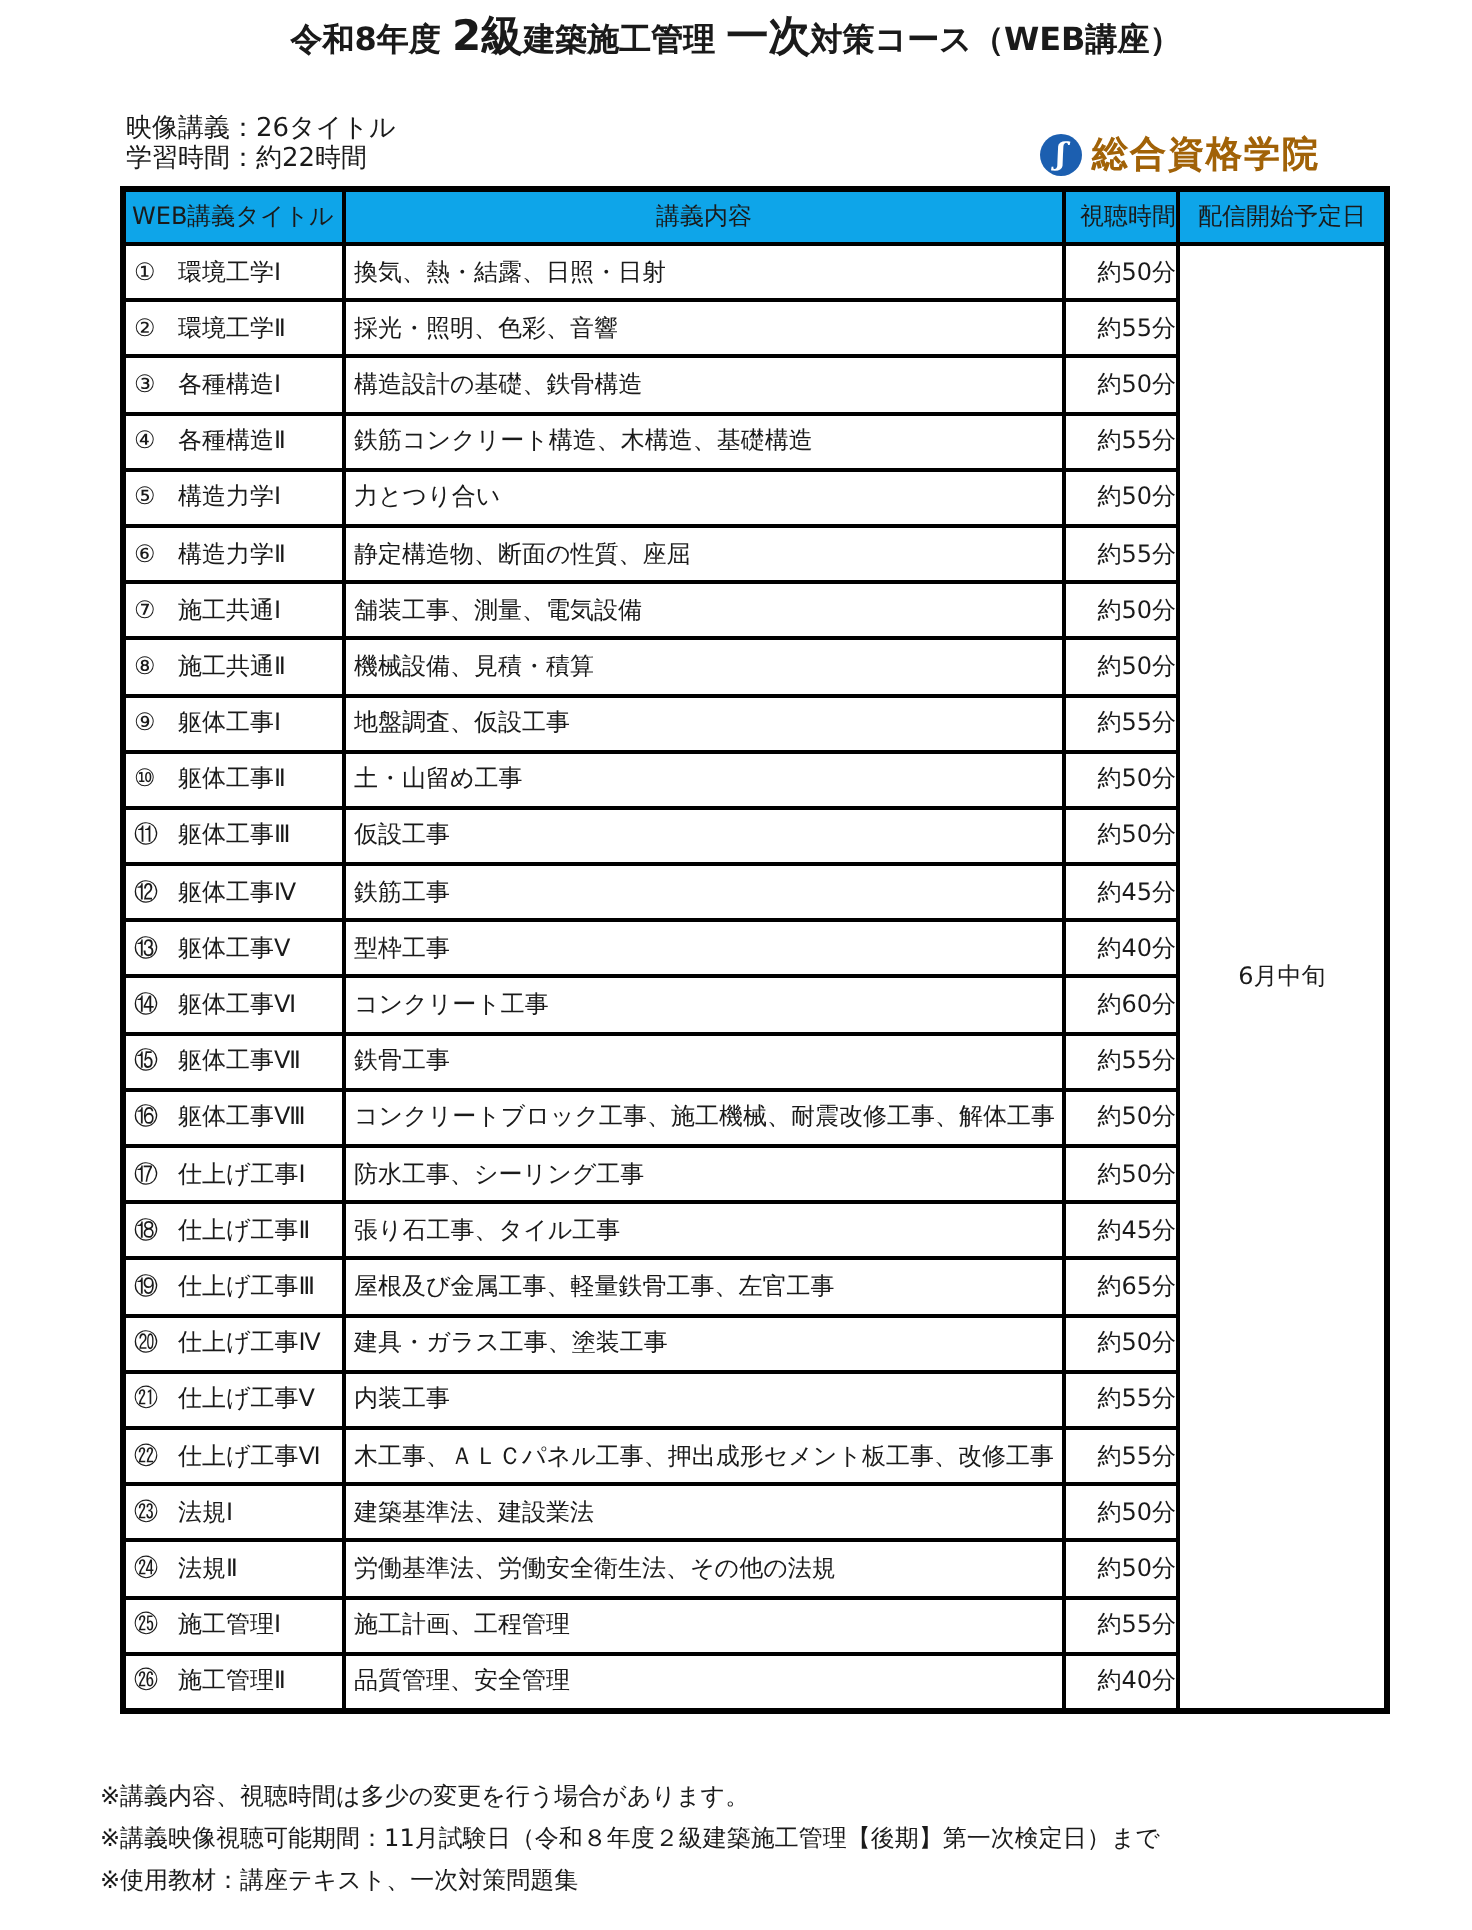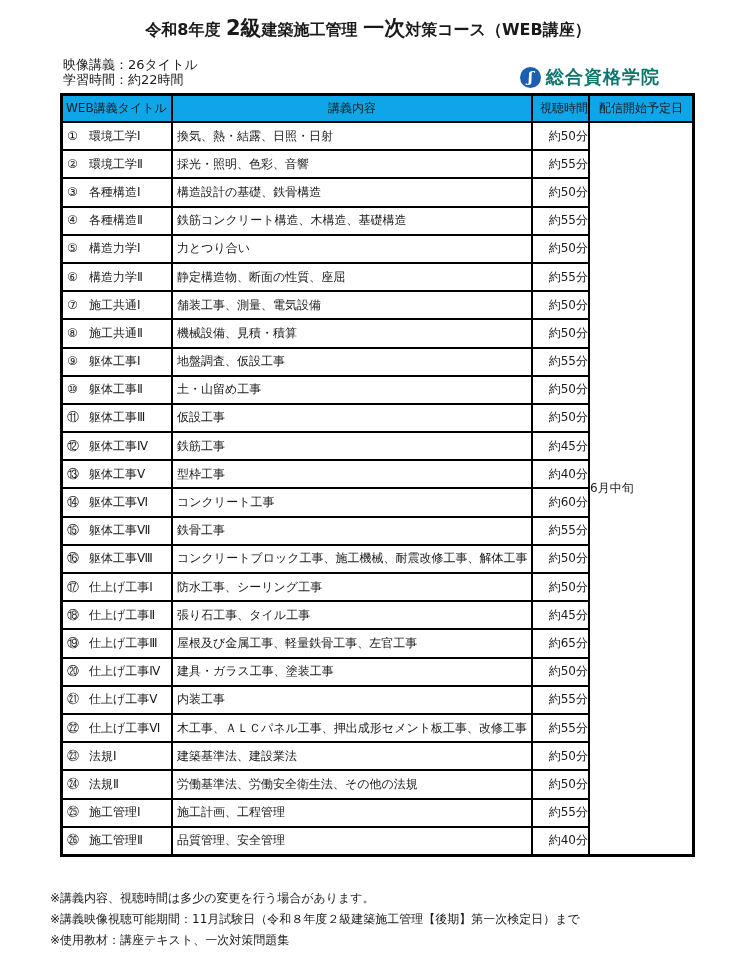--- a/index.html
+++ b/index.html
@@ -2,39 +2,39 @@
 <html><head>
 <meta charset="utf-8">
 <style>
   html, body { margin: 0; padding: 0; background: #ffffff; }
   body {
     width: 736px; height: 965px; position: relative; overflow: hidden;
     font-family: "DejaVu Sans", "Liberation Sans", sans-serif;
     color: #1a1a1a;
   }
   .title {
-    position: absolute; left: 0; top: 14px; width: 736px; text-align: center;
+    position: absolute; left: 0; top: 4px; width: 736px; text-align: center;
     font-size: 16px; font-weight: bold; letter-spacing: 0px;
   }
   .title .big { font-size: 21px; }
   .info {
     position: absolute; left: 63px; top: 57px; font-size: 13px; line-height: 15px;
   }
   .logo {
     position: absolute; left: 520px; top: 64px; height: 26px;
     display: flex; align-items: center; gap: 5px;
   }
   .logo-mark {
     width: 21px; height: 21px; border-radius: 50%; background: #1c5fb0;
     display: flex; align-items: center; justify-content: center;
     color: #fff; font-style: italic; font-weight: bold; font-size: 15px;
     font-family: "DejaVu Serif", serif;
   }
   .logo-text {
-    color: #0f766e; font-weight: bold; font-size: 18px; letter-spacing: 1px;
+    color: #a16207; font-weight: bold; font-size: 18px; letter-spacing: 1px;
   }
   table.main {
     position: absolute; left: 60px; top: 93px;
     border-collapse: collapse; border: 3px solid #000;
     table-layout: fixed;
   }
   table.main th, table.main td {
     border: 2.5px solid #000; padding: 0; height: 26.2px;
     font-size: 12px; white-space: nowrap; overflow: hidden;
   }
@@ -42,21 +42,21 @@
     background: #0ea5e9; font-weight: normal; height: 25px;
   }
   .c1 { width: 104px; text-align: left; padding-left: 4px !important; }
   .c2 { width: 354px; text-align: left; padding-left: 4px !important; }
   .c3 { width: 55px; text-align: right; }
   .c4 { width: 102px; text-align: center; }
   th.c2 { text-align: center; padding-left: 0 !important; }
   th.c1 { padding-left: 3px !important; }
   th.c4 { font-size: 12px; }
   .num { display: inline-block; width: 22px; }
-  td.date { vertical-align: middle; text-align: left; font-size: 12px; }
+  td.date { vertical-align: middle; text-align: center; font-size: 12px; }
   .notes {
     position: absolute; left: 50px; top: 888px; font-size: 12px; line-height: 21px;
   }
 </style>
 </head>
 <body>
 
 <div class="title">
   <span>令和8年度 </span><span class="big">2級</span><span>建築施工管理 </span><span class="big">一次</span><span>対策コース（WEB講座）</span>
 </div>

